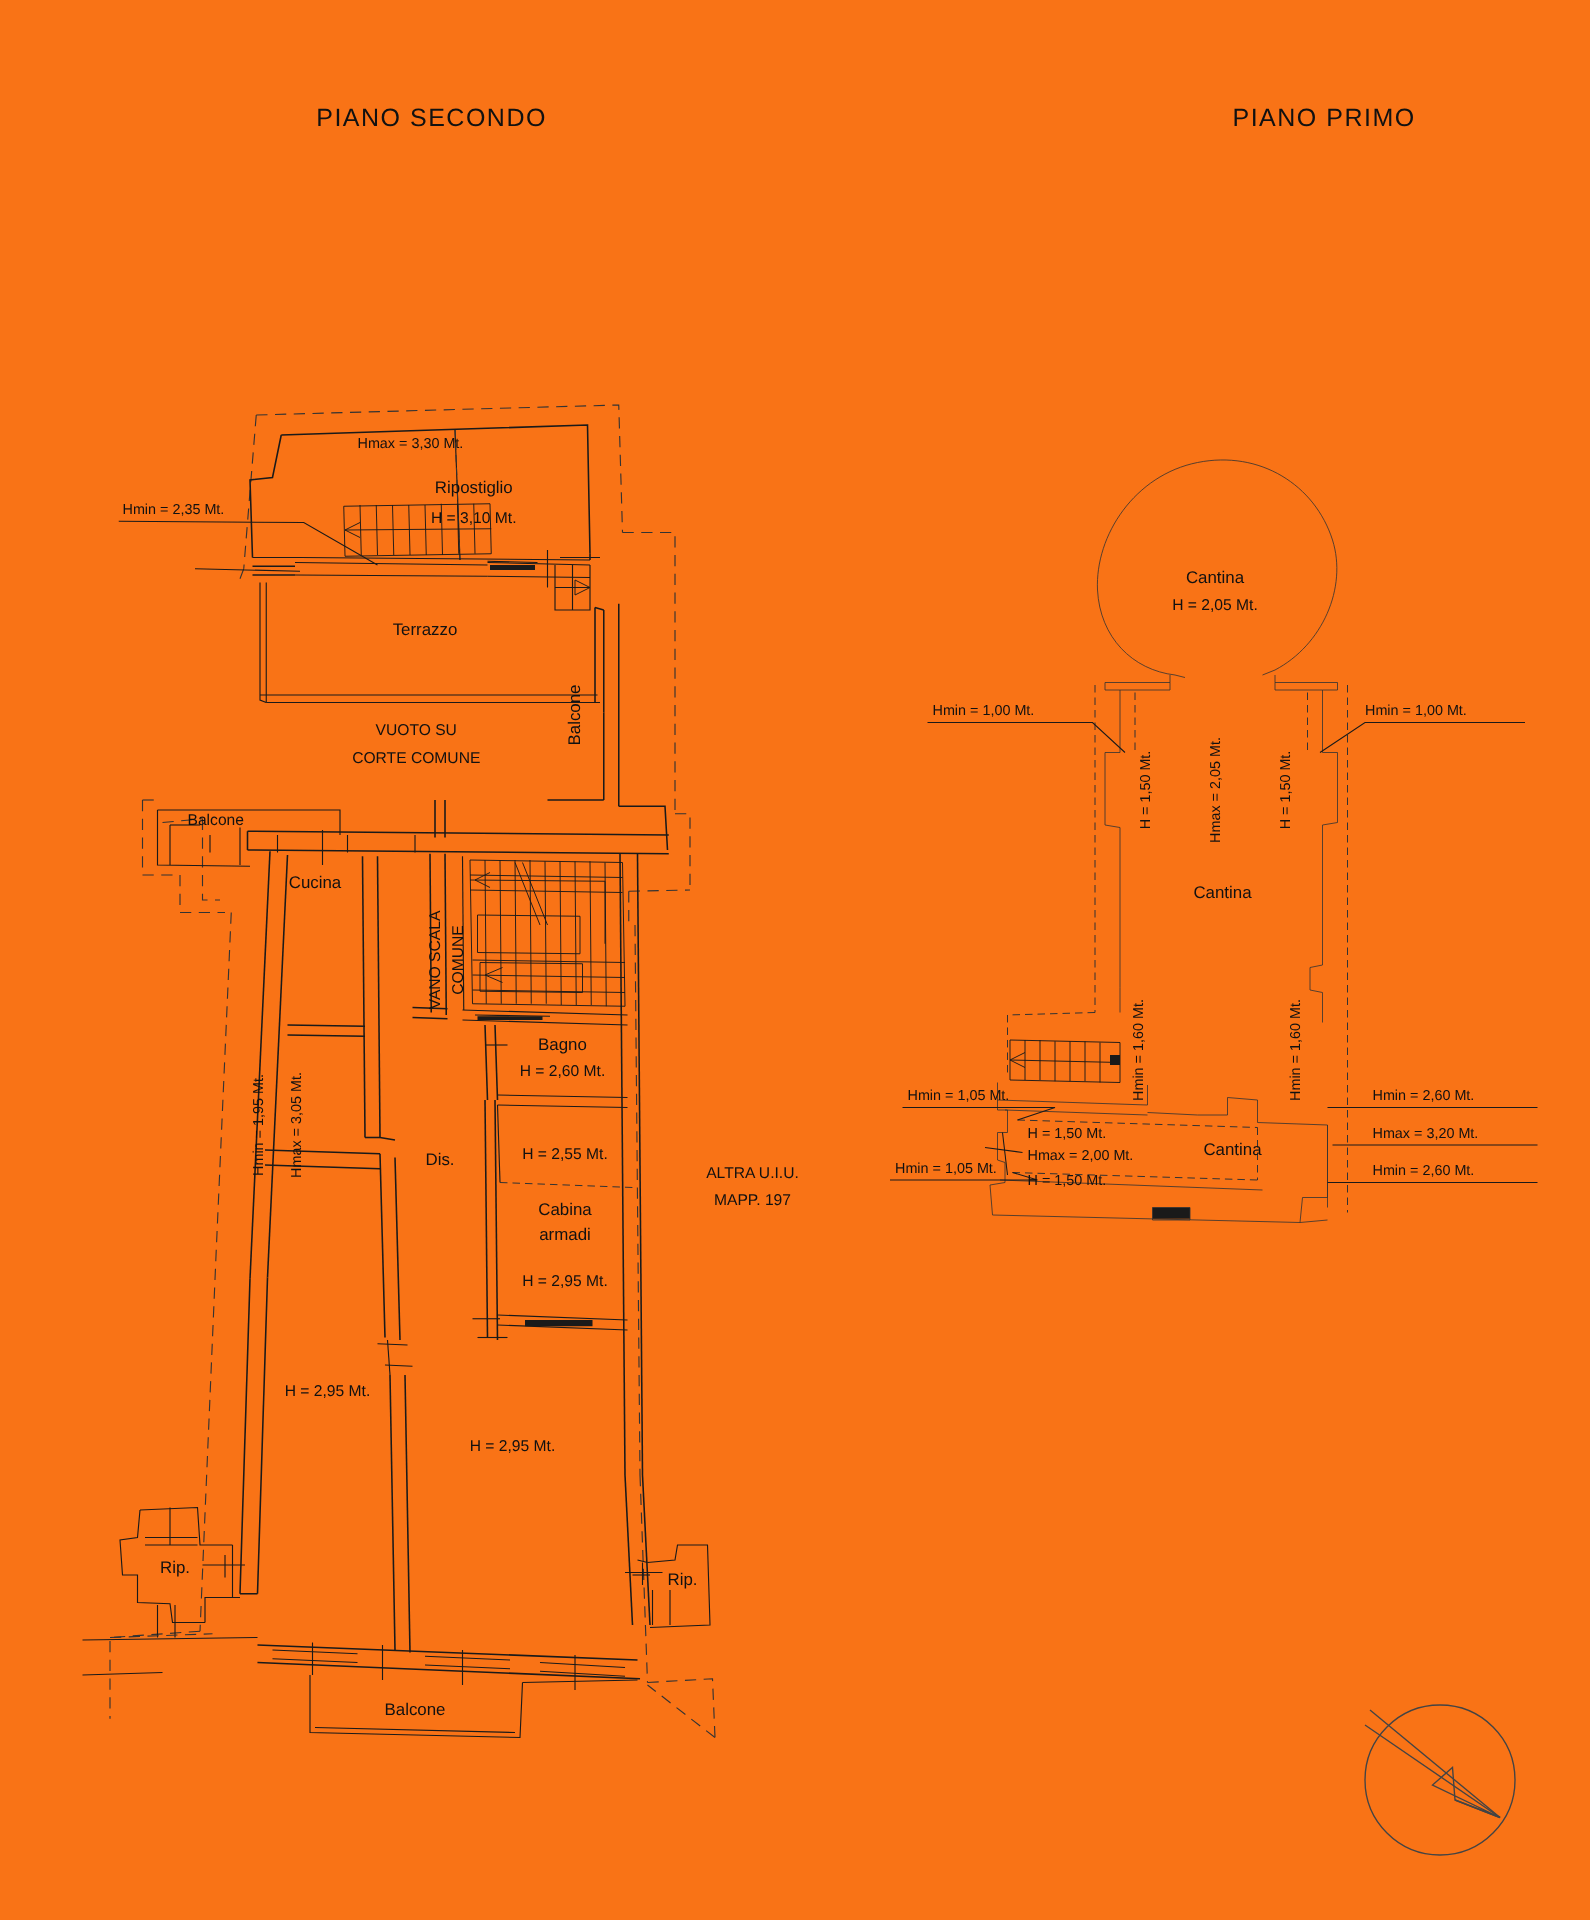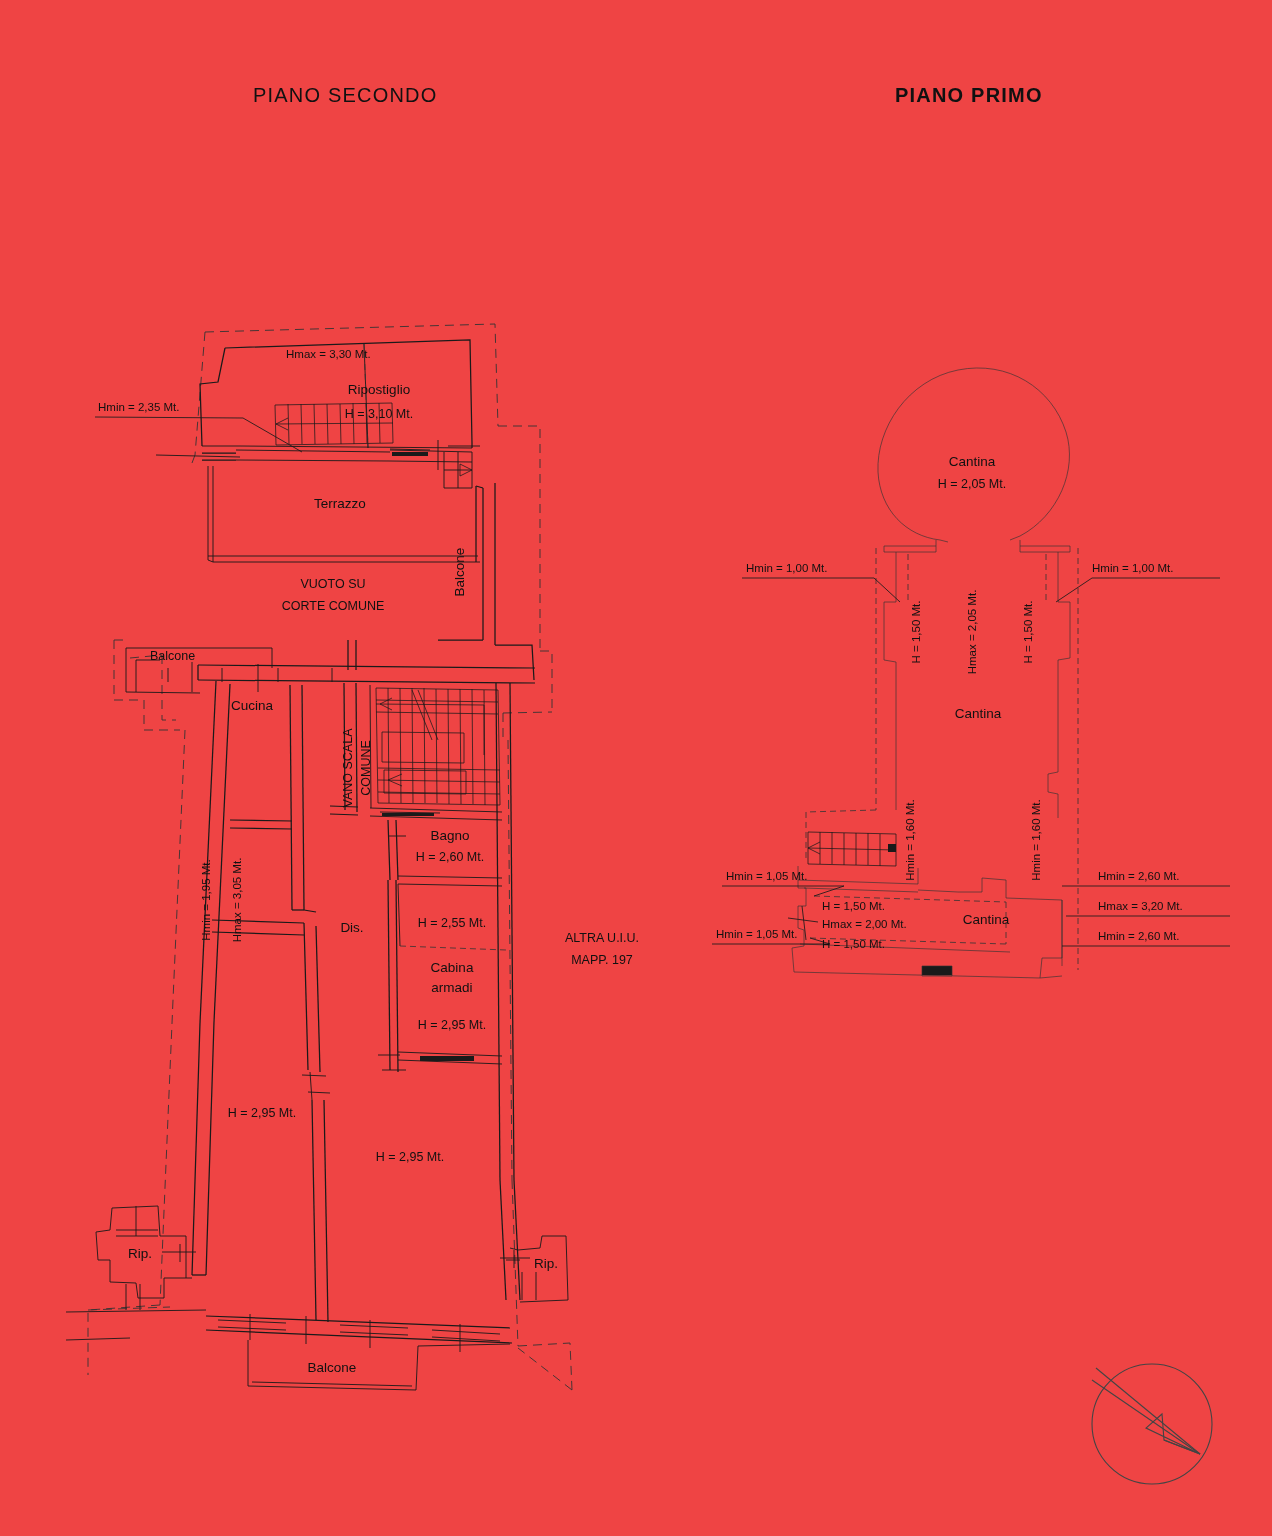--- a/index.html
+++ b/index.html
@@ -4,33 +4,33 @@
 <style>
   html, body {
     margin: 0;
     padding: 0;
     background: #ffffff;
   }
   #page {
     position: relative;
     width: 1272px;
     height: 1536px;
-    background: #ef4444;
+    background: #f97316;
     font-family: "Liberation Sans", sans-serif;
     overflow: hidden;
   }
   .plan-title {
     position: absolute;
     font-size: 20px;
     letter-spacing: 1.2px;
     color: #111111;
     white-space: nowrap;
   }
   #title-secondo { left: 253px; top: 84px; }
-  #title-primo   { left: 895px; top: 84px; font-weight: bold; }
+  #title-primo   { left: 986px; top: 84px; }
 
   svg { display: block; }
   svg text {
     font-family: "Liberation Sans", sans-serif;
     fill: #111111;
   }
   .t11 { font-size: 11.5px; }
   .t12 { font-size: 12.5px; }
   .t13 { font-size: 13.5px; }
   .wall     { fill: none; stroke: #1a1a1a; stroke-width: 1.25; }

